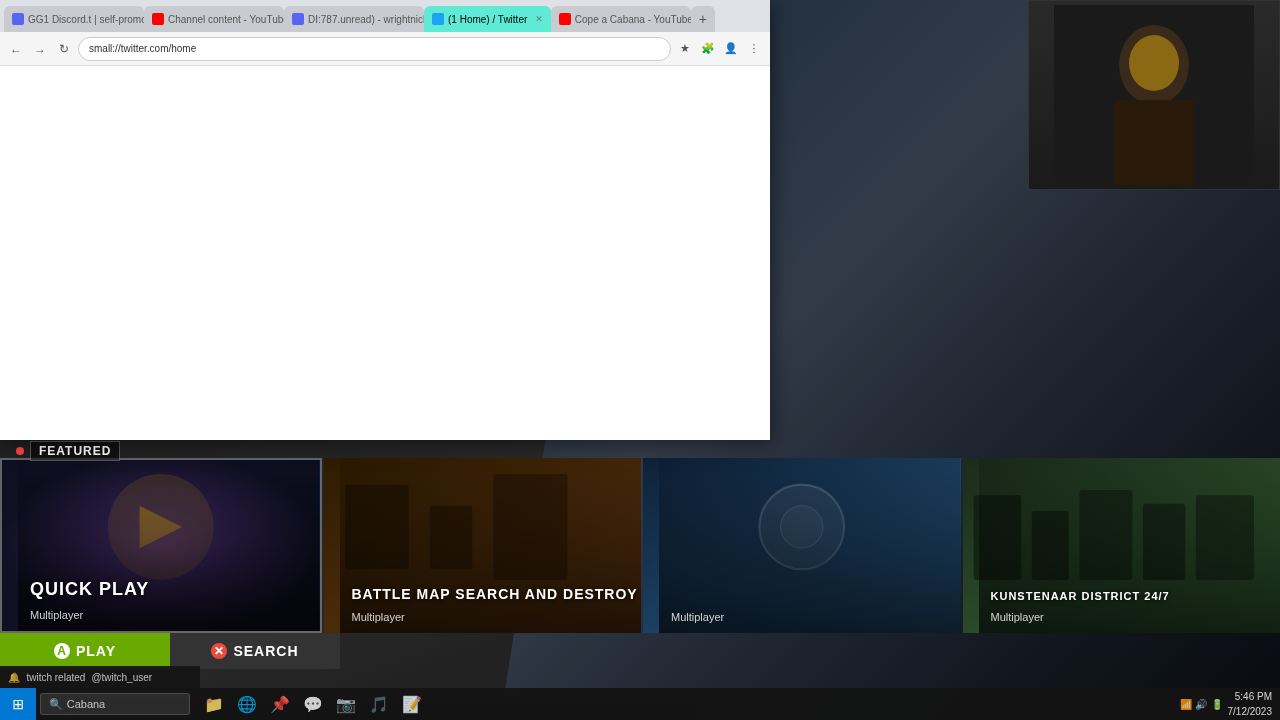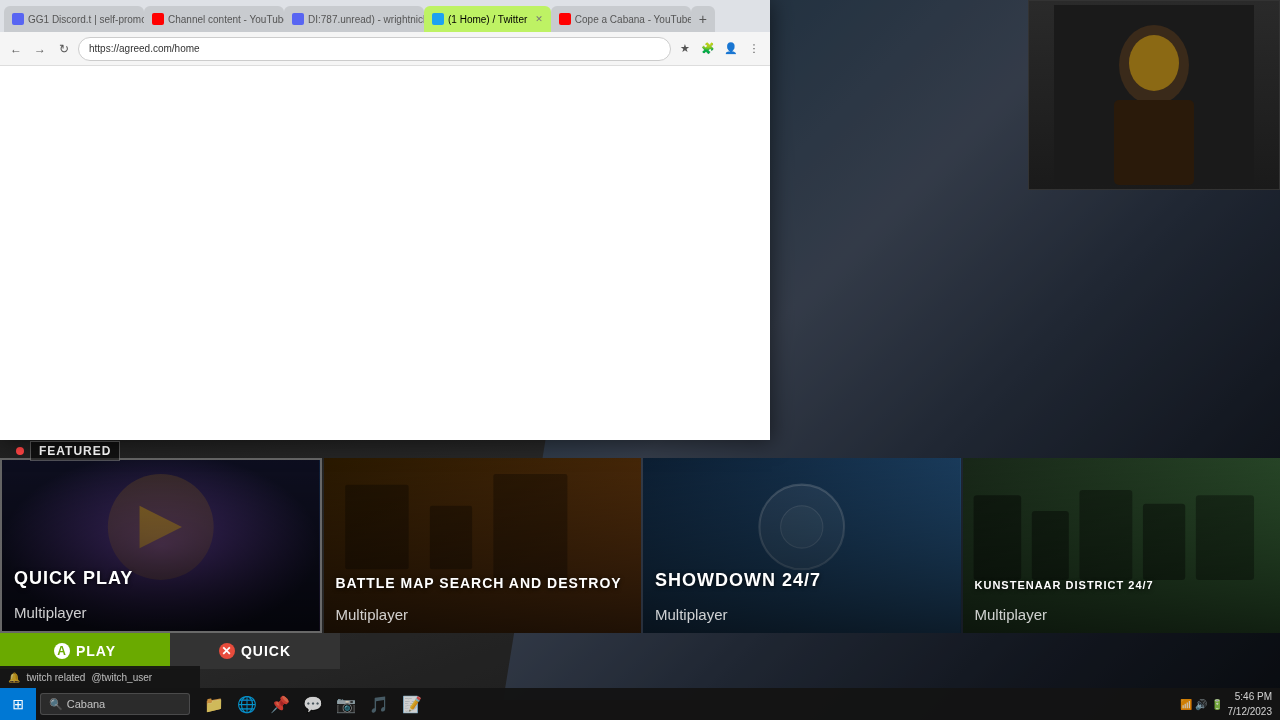--- a/index.html
+++ b/index.html
@@ -55,21 +55,21 @@
       display: flex;
       align-items: center;
       font-size: 10px;
       max-width: 140px;
       overflow: hidden;
       white-space: nowrap;
       cursor: pointer;
       gap: 4px;
       flex-shrink: 0;
     }
-    .tab.active { background: #bef264; }
+    .tab.active { background: #5eead4; }
     .tab.inactive { background: #c8cbcf; color: #555; }
     .tab-favicon { width: 12px; height: 12px; border-radius: 2px; flex-shrink: 0; }
     .tab-close { margin-left: 4px; color: #777; font-size: 9px; cursor: pointer; }
 
     
     .browser-toolbar {
       height: 34px;
       background: #f5f5f5;
       display: flex;
       align-items: center;
@@ -316,38 +316,38 @@
     }
     .game-card {
       flex: 1;
       height: 100%;
       position: relative;
       overflow: hidden;
       cursor: pointer;
     }
     .game-card-overlay {
       position: absolute;
-      bottom: 0; left: 0;
+      bottom: 0; left: 16px;
       width: 100%; height: 100%;
       background: linear-gradient(0deg, rgba(0,0,0,0.7) 0%, rgba(0,0,0,0.1) 100%);
       display: flex;
       flex-direction: column;
       justify-content: flex-end;
       padding: 10px 12px;
     }
     .game-card-title {
       font-size: 18px; font-weight: 900; letter-spacing: 1px;
       color: #fff;
       text-transform: uppercase;
       text-shadow: 0 1px 4px rgba(0,0,0,0.8);
       line-height: 1.1;
     }
     .game-card-subtitle {
-      font-size: 15px; color: rgba(255,255,255,0.8);
-      margin-top: 15px;
+      font-size: 11px; color: rgba(255,255,255,0.8);
+      margin-top: 9px;
     }
     .game-card.active { border: 2px solid rgba(255,255,255,0.4); }
 
     
     .card-bg-1 { background: linear-gradient(135deg, #1a1a2e 0%, #16213e 40%, #0f3460 70%, #533483 100%); }
     .card-bg-2 { background: linear-gradient(135deg, #2d1b00 0%, #4a2c0a 40%, #6b3a12 70%, #3d2008 100%); }
     .card-bg-3 { background: linear-gradient(135deg, #0d2137 0%, #1a3a5c 40%, #2a5f8f 70%, #1e4976 100%); }
     .card-bg-4 { background: linear-gradient(135deg, #1a2a1a 0%, #2d4a2d 40%, #3a6b3a 70%, #2d5c2d 100%); }
 
     
@@ -438,21 +438,21 @@
 
     </div>
     <div class="tab inactive" style="font-size:14px;color:#555;padding:0 8px;">+</div>
   </div>
 
   <div class="browser-toolbar">
     <div class="nav-btn">←</div>
     <div class="nav-btn">→</div>
     <div class="nav-btn">↻</div>
     <div class="url-bar">
-      <span>https://agreed.com/home</span>
+      <span>small://twitter.com/home</span>
     </div>
     <div class="toolbar-icons">
       <div class="toolbar-icon">★</div>
       <div class="toolbar-icon">🧩</div>
       <div class="toolbar-icon">👤</div>
       <div class="toolbar-icon">⋮</div>
     </div>
   </div>
 </div>
 
@@ -686,21 +686,20 @@
               <stop offset="0%" stop-color="#0d2137"></stop>
               <stop offset="100%" stop-color="#2a5f8f"></stop>
             </linearGradient>
           </defs>
         <rect width="300" height="175" fill="url(#g2)"></rect>
         <circle cx="150" cy="70" r="40" fill="rgba(255,255,255,0.08)" stroke="rgba(255,255,255,0.2)" stroke-width="2"></circle>
         <circle cx="150" cy="70" r="20" fill="rgba(255,255,255,0.05)" stroke="rgba(255,255,255,0.15)" stroke-width="1"></circle>
       </svg>
     </div>
     <div class="game-card-overlay">
-      <div class="game-card-title">SHOWDOWN 24/7</div>
       <div class="game-card-subtitle">Multiplayer</div>
     </div>
   </div>
 
   <div class="game-card" style="flex:1;height:100%;position:relative;overflow:hidden;">
     <div class="card-bg-4" style="width:100%;height:100%;position:absolute;">
       <svg width="100%" height="100%" viewBox="0 0 300 175" preserveAspectRatio="xMidYMid slice">
         <defs>
             <linearGradient id="g3" x1="0%" y1="0%" x2="100%" y2="100%">
               <stop offset="0%" stop-color="#1a2a1a"></stop>
@@ -722,21 +721,21 @@
   </div>
 </div>
 
 <div class="play-bar" style="position:absolute;top:633px;left:0;width:340px;height:36px;display:flex;z-index:8;">
   <button class="play-btn">
     <span style="font-size:12px;background:#fff;color:#6aaa00;border-radius:50%;width:16px;height:16px;display:flex;align-items:center;justify-content:center;">A</span>
     <span>PLAY</span>
   </button>
   <button class="filter-btn">
     <span style="font-size:12px;background:#e74c3c;color:#fff;border-radius:50%;width:16px;height:16px;display:flex;align-items:center;justify-content:center;">✕</span>
-    <span>QUICK</span>
+    <span>SEARCH</span>
   </button>
 </div>
 
 <div style="position:absolute;top:672px;left:16px;z-index:8;">
   
 </div>
 
 <div style="position:absolute;top:700px;left:0;width:700px;height:90px;display:flex;gap:2px;z-index:7;">
   <div class="bottom-card bc-bg-1" style="flex:1;overflow:hidden;">
     <svg width="100%" height="100%" viewBox="0 0 300 90" preserveAspectRatio="xMidYMid slice">

